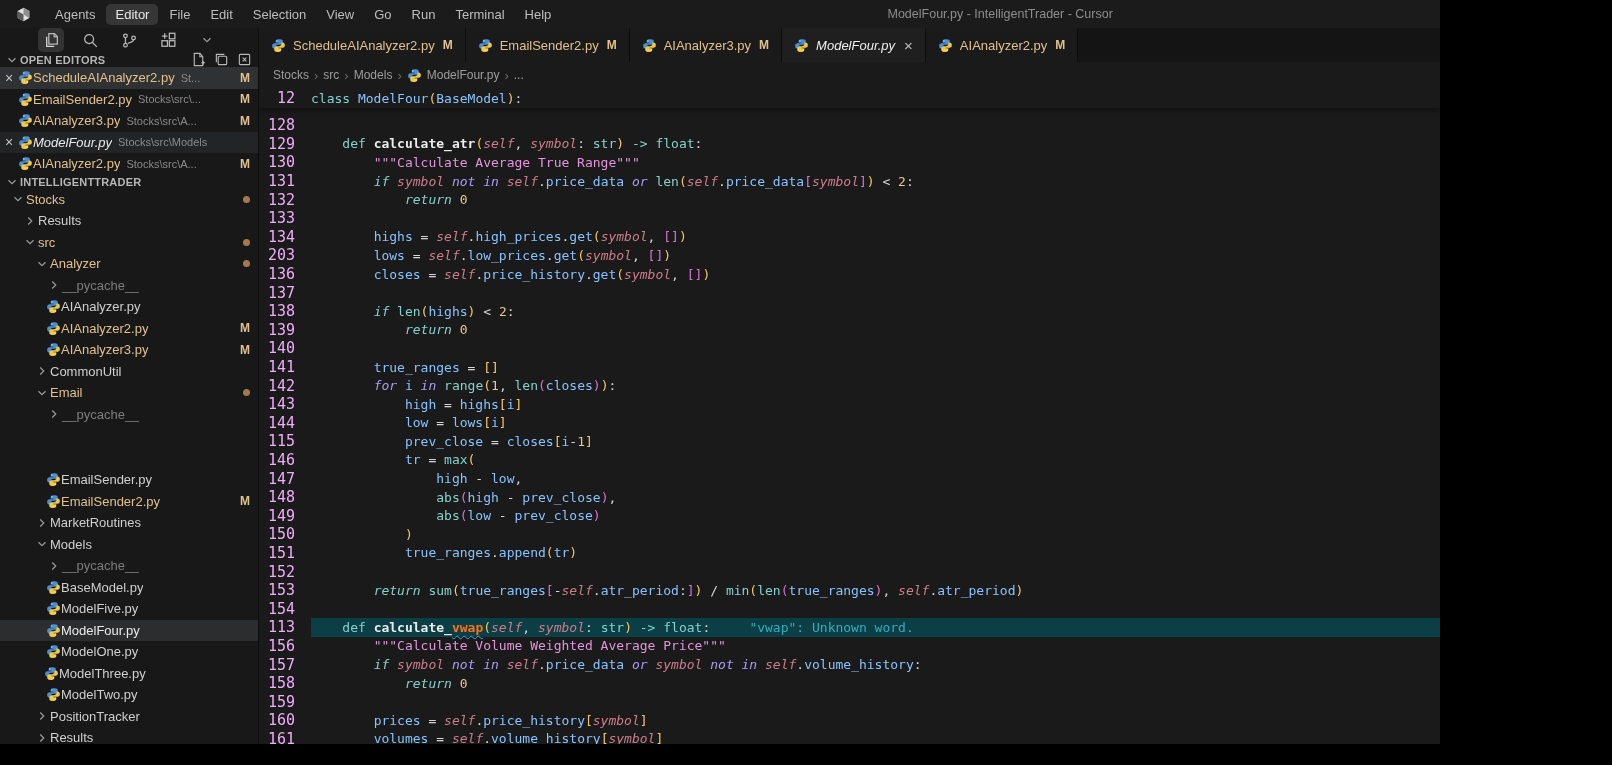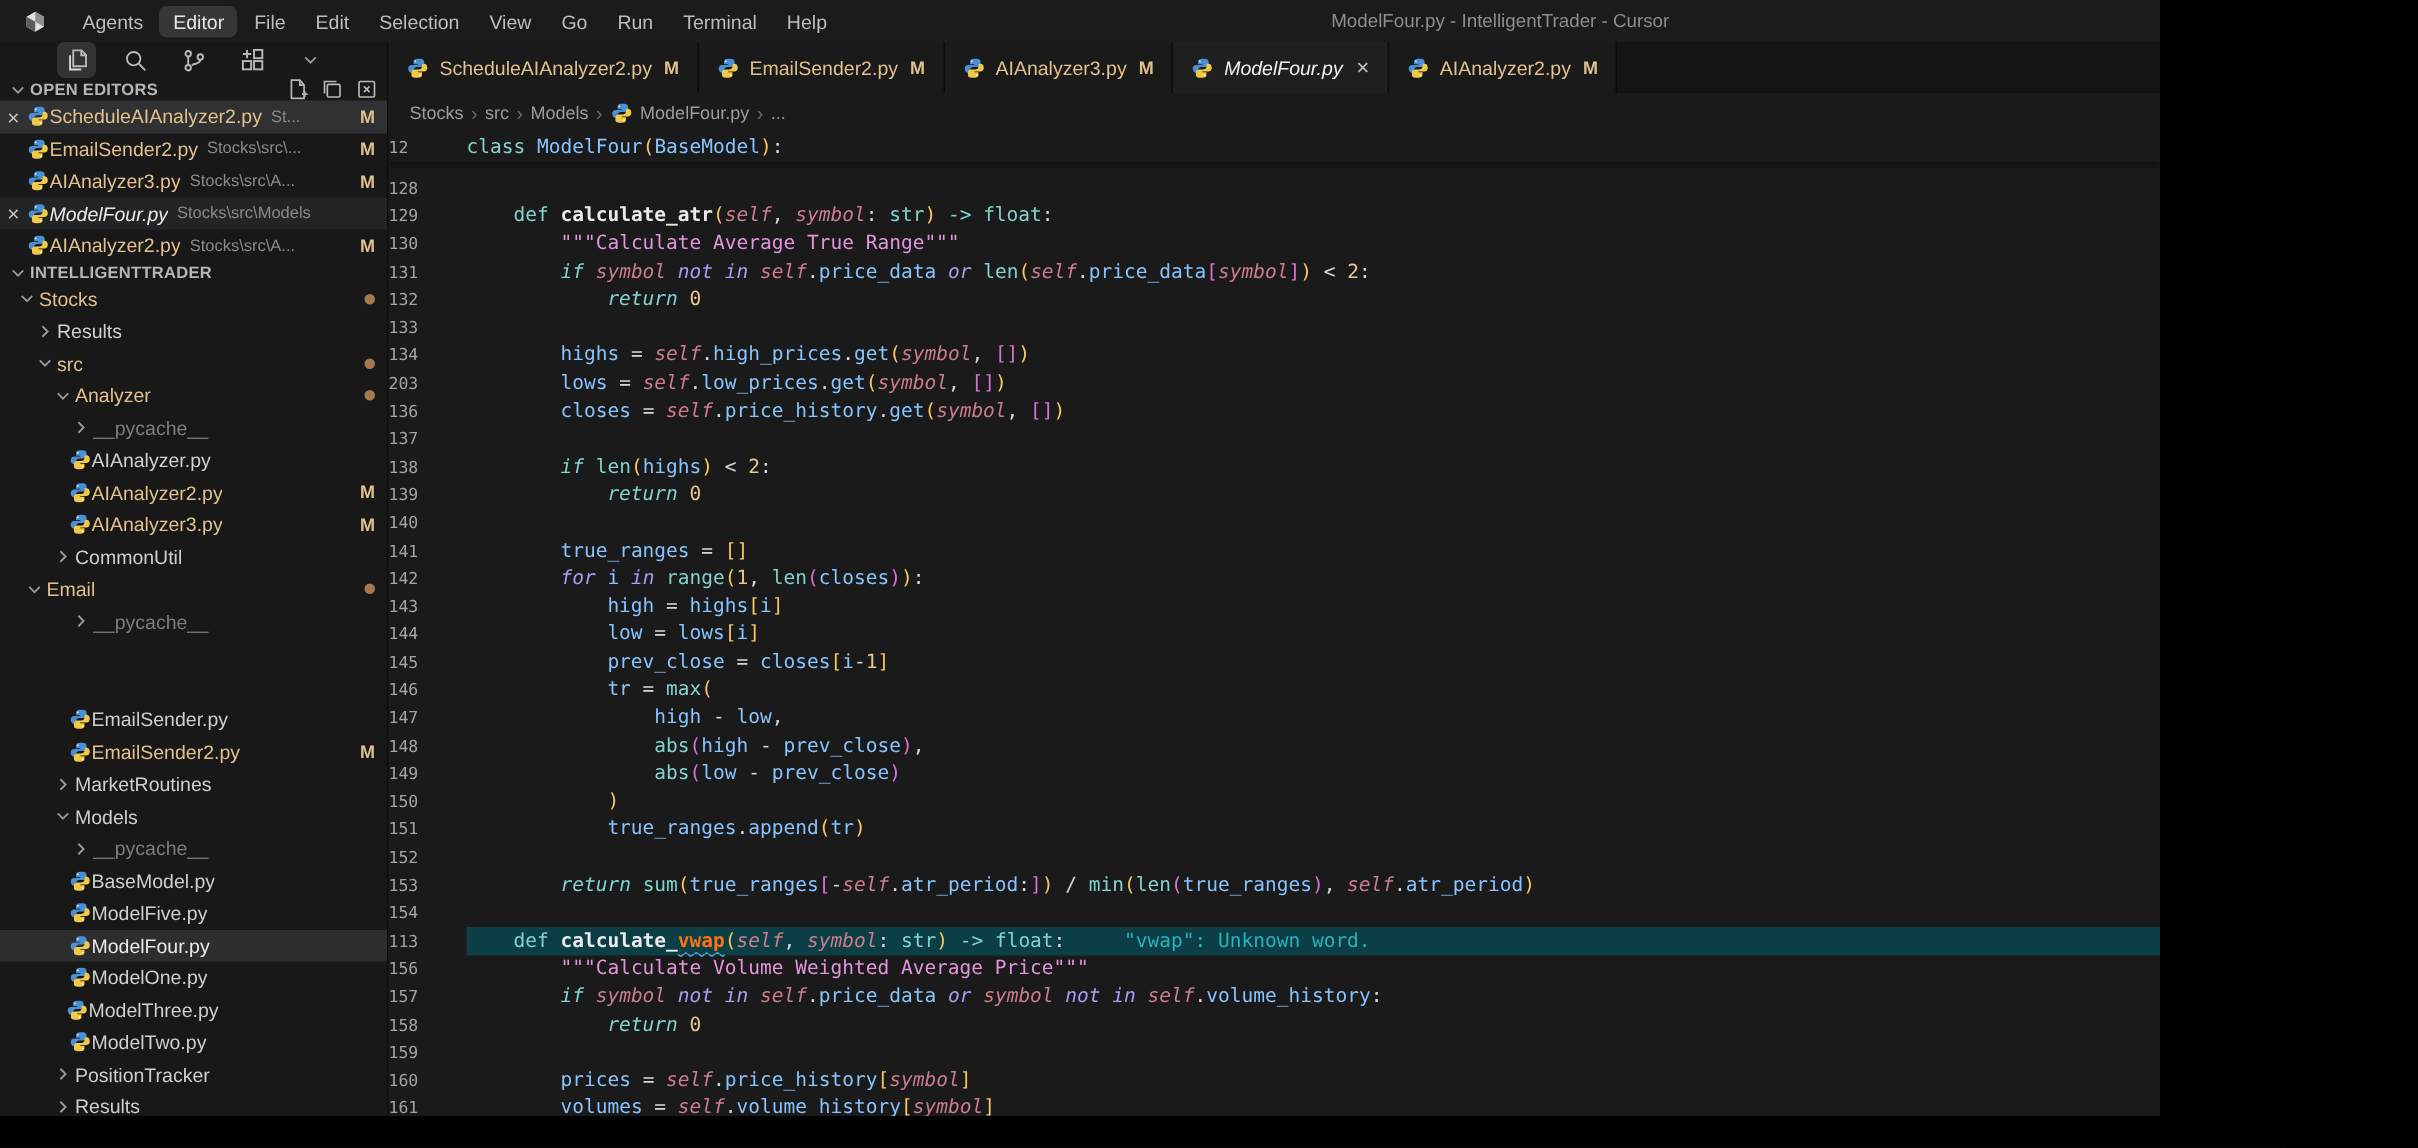--- a/index.html
+++ b/index.html
@@ -46,21 +46,21 @@
   .tab .lbl.it{font-style:italic;color:#f0f0f0;}
   .tab .m{margin-left:8px;color:#e2c08d;font-weight:bold;font-size:12px;}
   .tab .x{margin-left:9px;color:#c0c0c0;font-size:15px;line-height:1;}
   .breadcrumb{height:26px;display:flex;align-items:center;font-size:12px;color:#9d9d9d;padding-left:14px;gap:5px;flex:none;}
   .breadcrumb .sep{color:#6b6b6b;font-size:13px;}
   .bc-item{display:flex;align-items:center;gap:5px;}
   .code-area{flex:1;position:relative;overflow:hidden;font-family:"DejaVu Sans Mono","Liberation Mono",monospace;font-size:13px;}
   .sticky{height:20px;display:flex;background:#1a1a1a;box-shadow:0 3px 5px rgba(0,0,0,.35);position:relative;z-index:3;align-items:center;}
   .lines{padding-top:8px;}
   .cline{height:18.6px;display:flex;align-items:center;}
-  .gutter{width:52px;flex:none;padding-right:16px;box-sizing:border-box;color:#a3a3a3;font-size:11px;}
+  .gutter{width:52px;flex:none;text-align:right;padding-right:16px;box-sizing:border-box;color:#f0abfc;font-size:15px;}
   .ctext{flex:1;white-space:pre;color:#d6d6dd;height:100%;display:flex;align-items:center;}
   .cline.cur .ctext{background:#0c3e46;}
   .tk-k{color:#82d2ce;}
   .tk-ki{color:#82d2ce;font-style:italic;}
   .tk-ko{color:#aa9bf5;font-style:italic;}
   .tk-fn{color:#ebebeb;font-weight:bold;}
   .tk-fnu{color:#f97316;font-weight:bold;text-decoration:underline wavy #4e9fd4 1px;text-underline-offset:3px;}
   .tk-v{color:#87c3ff;}
   .tk-sp{color:#cc7c8a;font-style:italic;}
   .tk-s{color:#e394dc;}
@@ -337,21 +337,21 @@
             <span class="badge-m">M</span>
           </div>
           <div class="tree-row" style="padding-left: 34px;">
             <span class="chev">
               <svg width="14" height="14" viewBox="0 0 16 16">
                 <path d="M6 4l4 4-4 4" fill="none" stroke="#9a9a9a" stroke-width="1.4"></path>
               </svg>
             </span>
             <span class="fname">CommonUtil</span>
           </div>
-          <div class="tree-row" style="padding-left: 15px;">
+          <div class="tree-row" style="padding-left: 34px;">
             <span class="chev">
               <svg width="14" height="14" viewBox="0 0 16 16">
                 <path d="M4 6l4 4 4-4" fill="none" stroke="#9a9a9a" stroke-width="1.4"></path>
               </svg>
             </span>
             <span class="fname mod">Email</span>
             <span class="badge-dot"></span>
           </div>
           <div class="tree-row" style="padding-left: 46px;">
             <span class="chev">
@@ -652,21 +652,21 @@
             </div>
             <div class="cline">
               <span class="gutter">143</span>
               <span class="ctext"><span class="tk-t">            </span><span class="tk-v">high</span><span class="tk-o"> = </span><span class="tk-v">highs</span><span class="tk-b1">[</span><span class="tk-v">i</span><span class="tk-b1">]</span></span>
             </div>
             <div class="cline">
               <span class="gutter">144</span>
               <span class="ctext"><span class="tk-t">            </span><span class="tk-v">low</span><span class="tk-o"> = </span><span class="tk-v">lows</span><span class="tk-b1">[</span><span class="tk-v">i</span><span class="tk-b1">]</span></span>
             </div>
             <div class="cline">
-              <span class="gutter">145</span>
+              <span class="gutter">115</span>
               <span class="ctext"><span class="tk-t">            </span><span class="tk-v">prev_close</span><span class="tk-o"> = </span><span class="tk-v">closes</span><span class="tk-b1">[</span><span class="tk-v">i</span><span class="tk-o">-</span><span class="tk-n">1</span><span class="tk-b1">]</span></span>
             </div>
             <div class="cline">
               <span class="gutter">146</span>
               <span class="ctext"><span class="tk-t">            </span><span class="tk-v">tr</span><span class="tk-o"> = </span><span class="tk-k">max</span><span class="tk-b1">(</span></span>
             </div>
             <div class="cline">
               <span class="gutter">147</span>
               <span class="ctext"><span class="tk-t">                </span><span class="tk-v">high</span><span class="tk-o"> - </span><span class="tk-v">low</span><span class="tk-o">,</span></span>
             </div>

